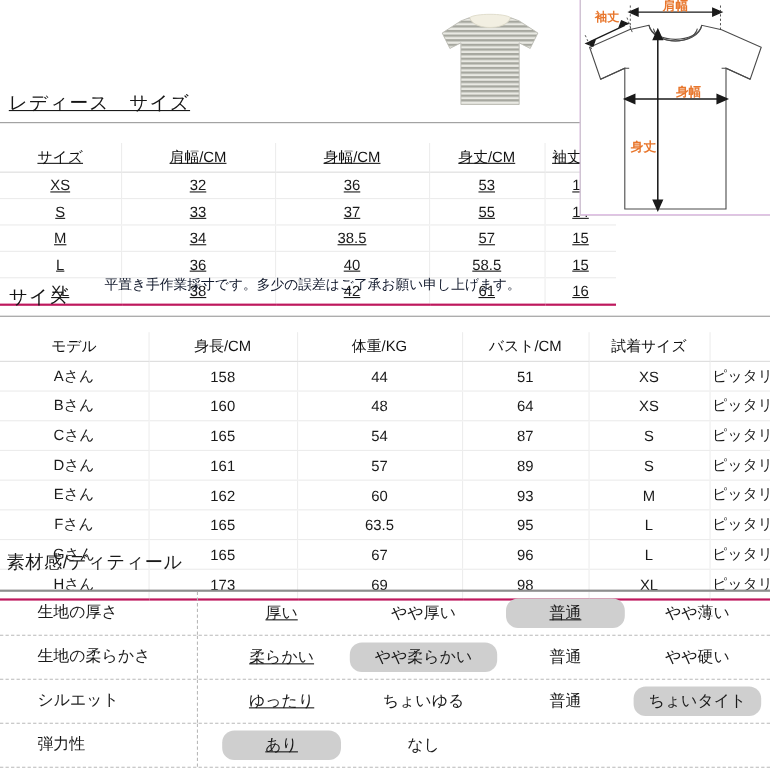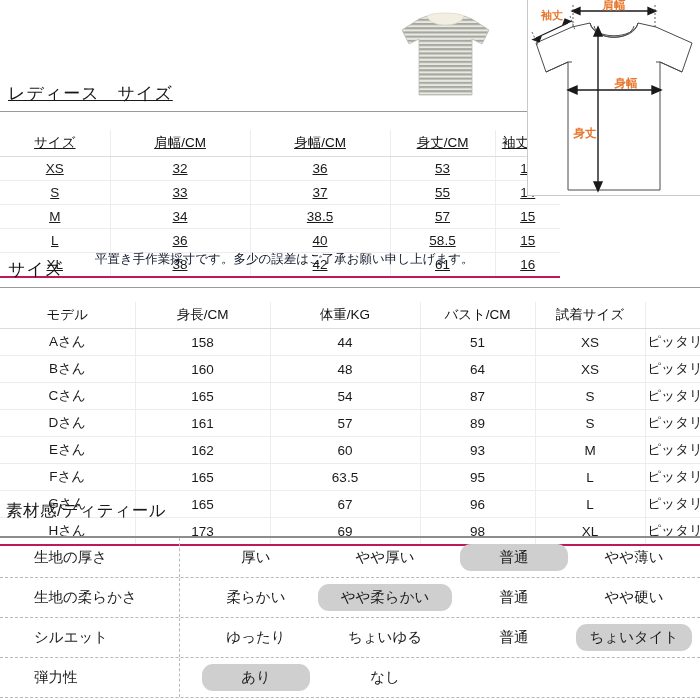--- a/index.html
+++ b/index.html
@@ -118,21 +118,21 @@
     font-size:14.5px;
     padding:4px 12px;
     border-radius:11px;
     white-space:nowrap;
     margin-right:8px;
     text-align:center;
   }
   .opt.sel{background:#cfcfcf;}
 
   
-  .w1{min-width:84px;}
+  .w1{min-width:84px;text-decoration:underline;}
   .w2{min-width:110px;}
   .w3{min-width:84px;}
   .w4{min-width:92px;}
   .w5{min-width:70px;}
 
   
   #photo{
     position:absolute;left:389px;top:2px;
     width:113px;height:96px;
     z-index:4;

